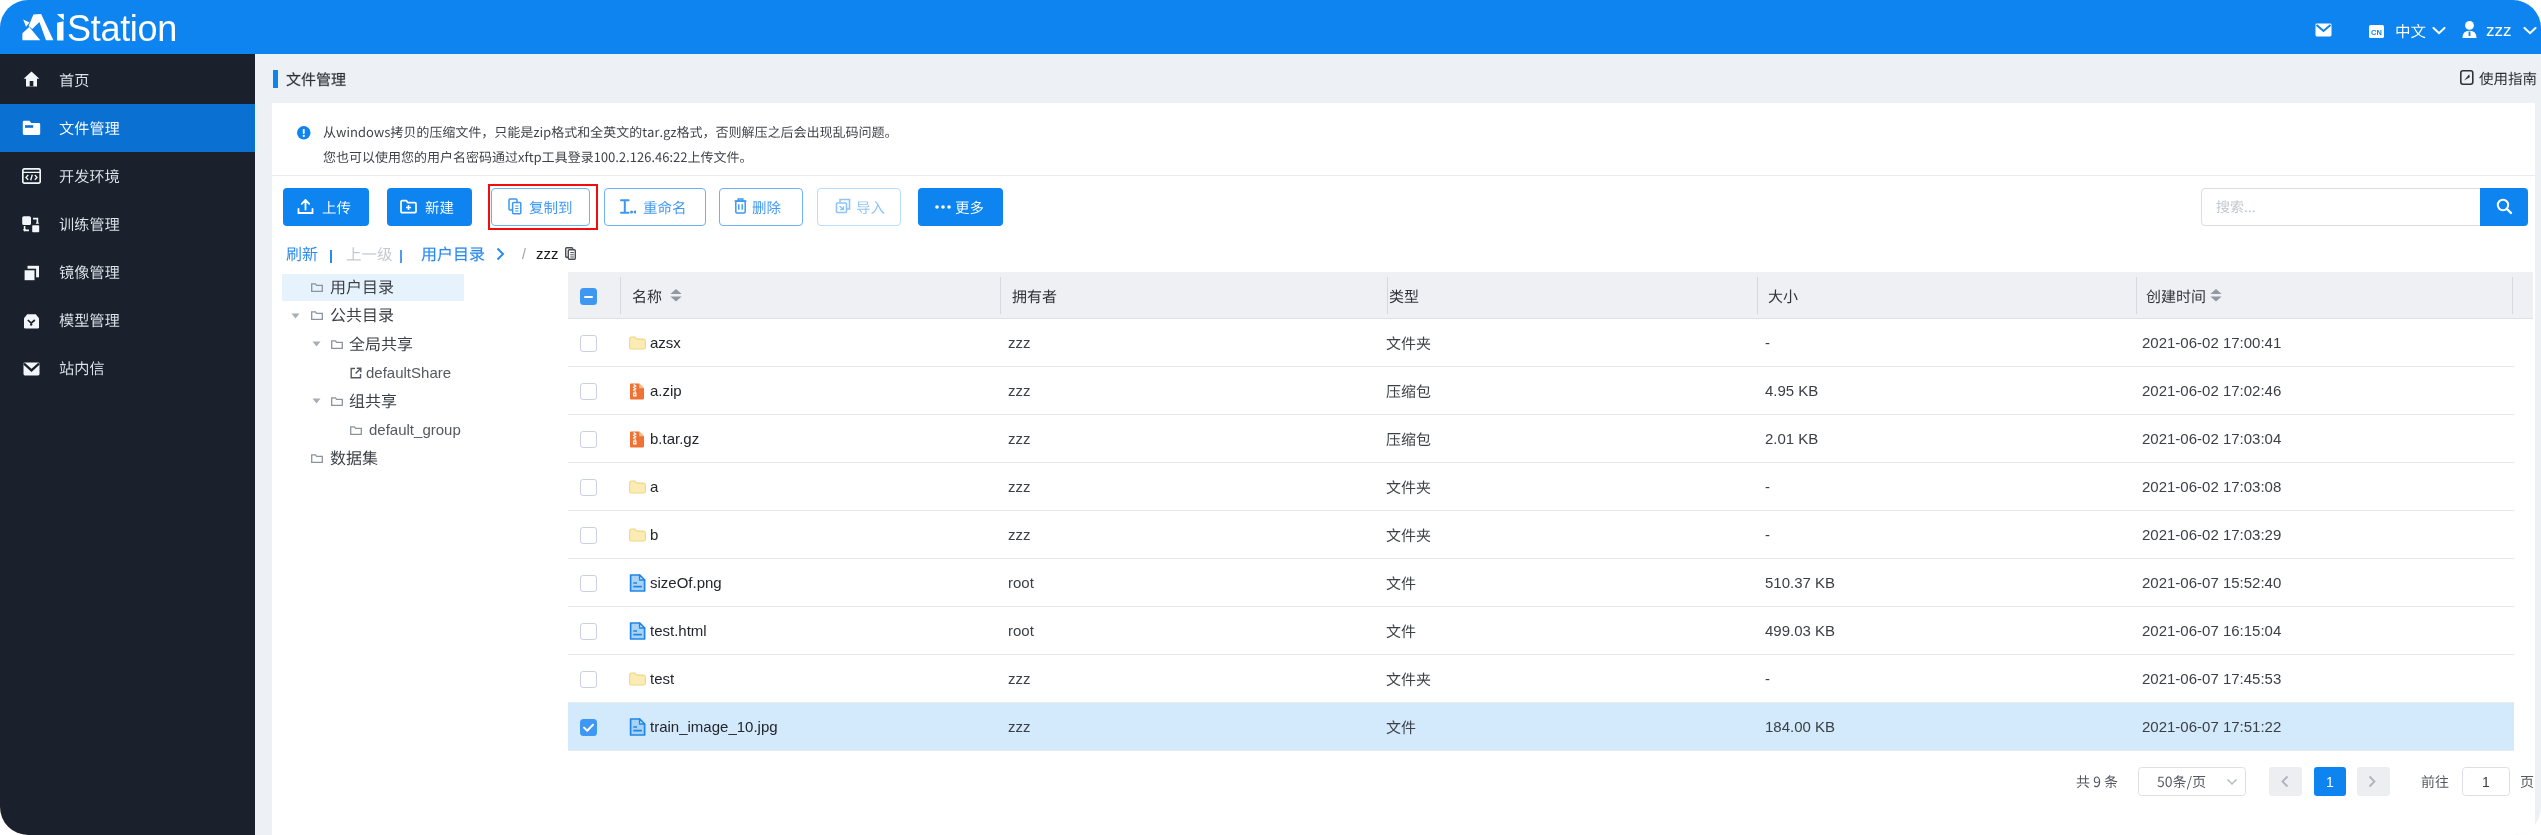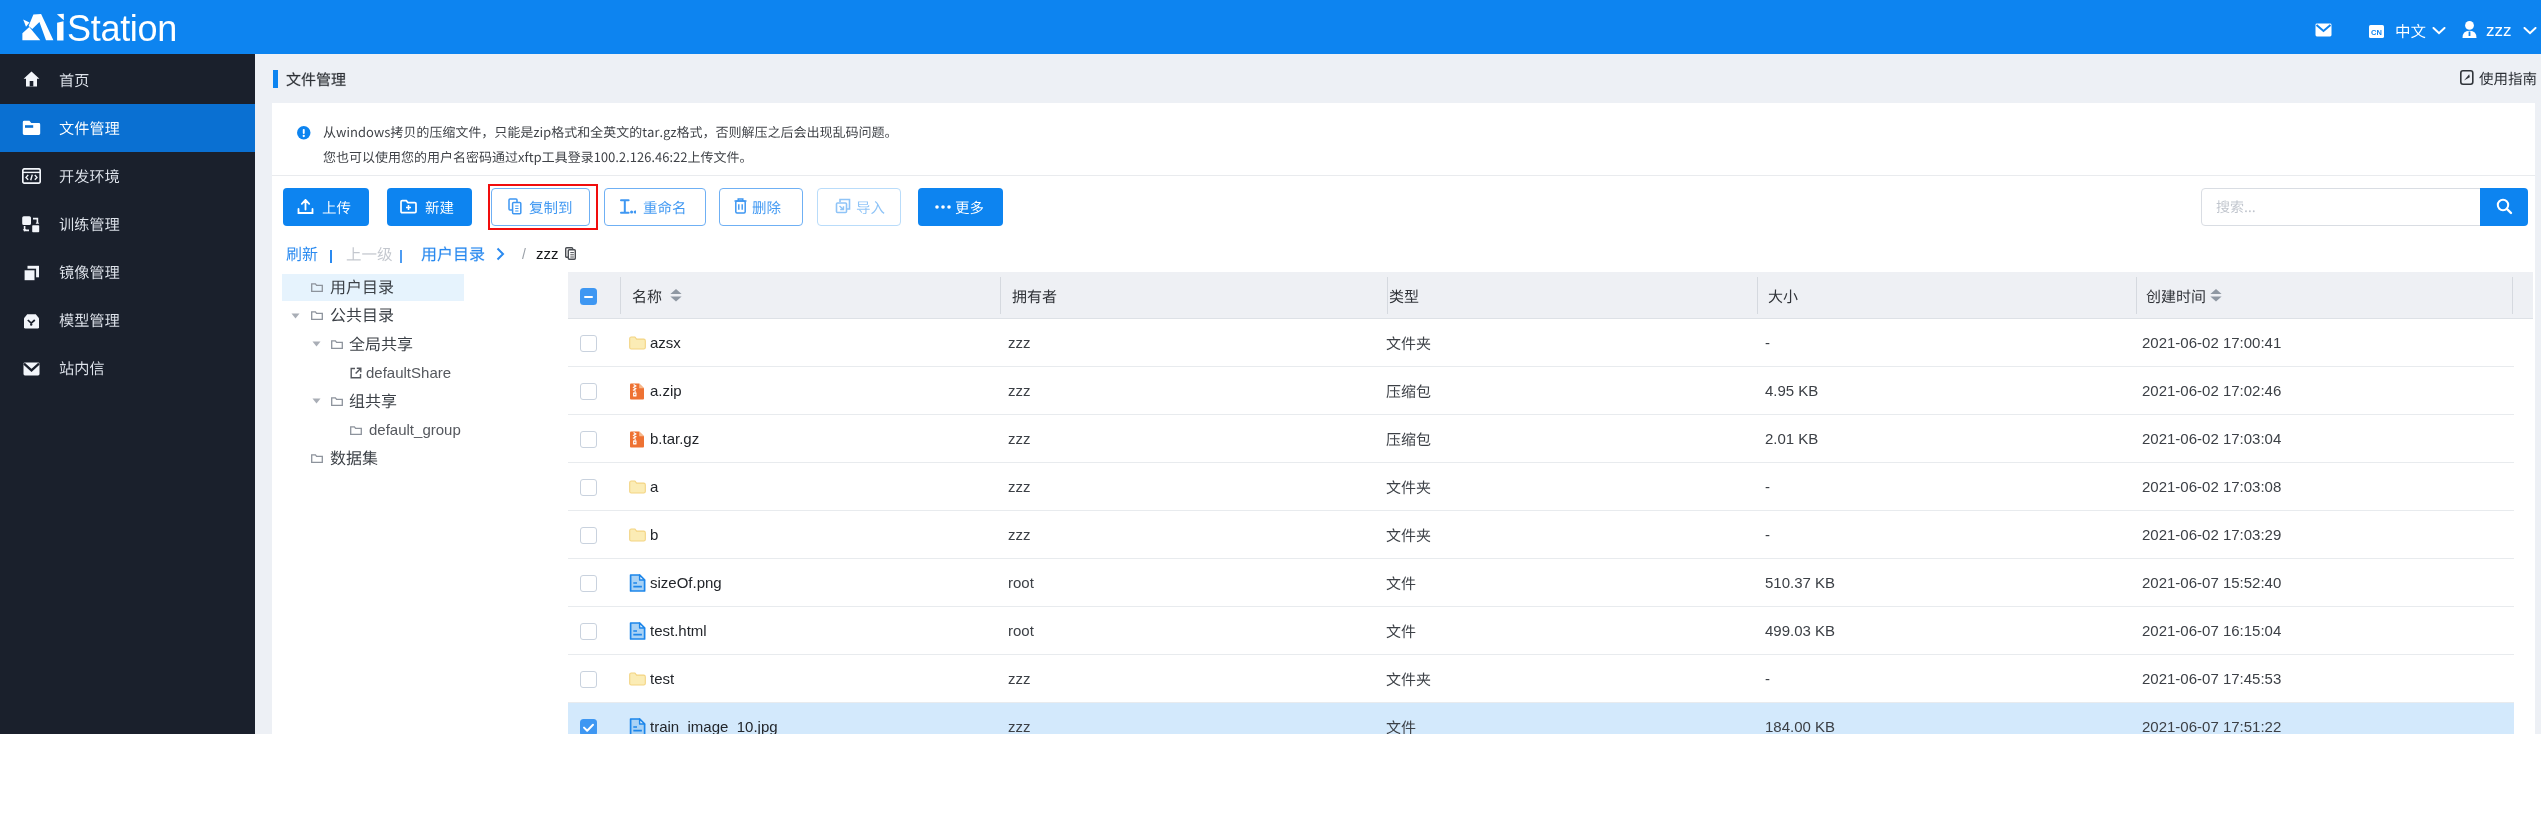--- a/index.html
+++ b/index.html
@@ -1,14 +1,14 @@
 <!DOCTYPE html>
 <html><head><meta charset="utf-8"><style>
 html,body{margin:0;padding:0;background:#fff}
-#page{position:relative;width:2541px;height:734px;overflow:hidden;font-family:"Liberation Sans",sans-serif;}
+#page{position:relative;width:2541px;height:835px;overflow:hidden;font-family:"Liberation Sans",sans-serif;border-radius:28px;}
 .t{position:absolute;overflow:visible;width:2px;height:2px}
 .t text{font-family:"Liberation Sans",sans-serif}
 </style></head><body>
 <svg width="0" height="0" style="position:absolute">
     <defs>
 <path id="u4E2D" d="M458 840V661H96V186H171V248H458V-79H537V248H825V191H902V661H537V840ZM171 322V588H458V322ZM825 322H537V588H825Z"></path>
 <path id="u6587" d="M423 823C453 774 485 707 497 666L580 693C566 734 531 799 501 847ZM50 664V590H206C265 438 344 307 447 200C337 108 202 40 36 -7C51 -25 75 -60 83 -78C250 -24 389 48 502 146C615 46 751 -28 915 -73C928 -52 950 -20 967 -4C807 36 671 107 560 201C661 304 738 432 796 590H954V664ZM504 253C410 348 336 462 284 590H711C661 455 592 344 504 253Z"></path>
 <path id="u9996" d="M243 312H755V210H243ZM243 373V472H755V373ZM243 150H755V44H243ZM228 815C259 782 294 736 313 702H54V632H456C450 602 442 568 433 539H168V-80H243V-23H755V-80H833V539H512L546 632H949V702H696C725 737 757 779 785 820L702 842C681 800 643 742 611 702H345L389 725C370 758 331 808 294 844Z"></path>
 <path id="u9875" d="M464 462V281C464 174 421 55 50 -19C66 -35 87 -64 96 -80C485 4 541 143 541 280V462ZM545 110C661 56 812 -27 885 -83L932 -23C854 32 703 111 589 161ZM171 595V128H248V525H760V130H839V595H478C497 630 517 673 535 715H935V785H74V715H449C437 676 419 631 403 595Z"></path>
 <path id="u4EF6" d="M317 341V268H604V-80H679V268H953V341H679V562H909V635H679V828H604V635H470C483 680 494 728 504 775L432 790C409 659 367 530 309 447C327 438 359 420 373 409C400 451 425 504 446 562H604V341ZM268 836C214 685 126 535 32 437C45 420 67 381 75 363C107 397 137 437 167 480V-78H239V597C277 667 311 741 339 815Z"></path>

